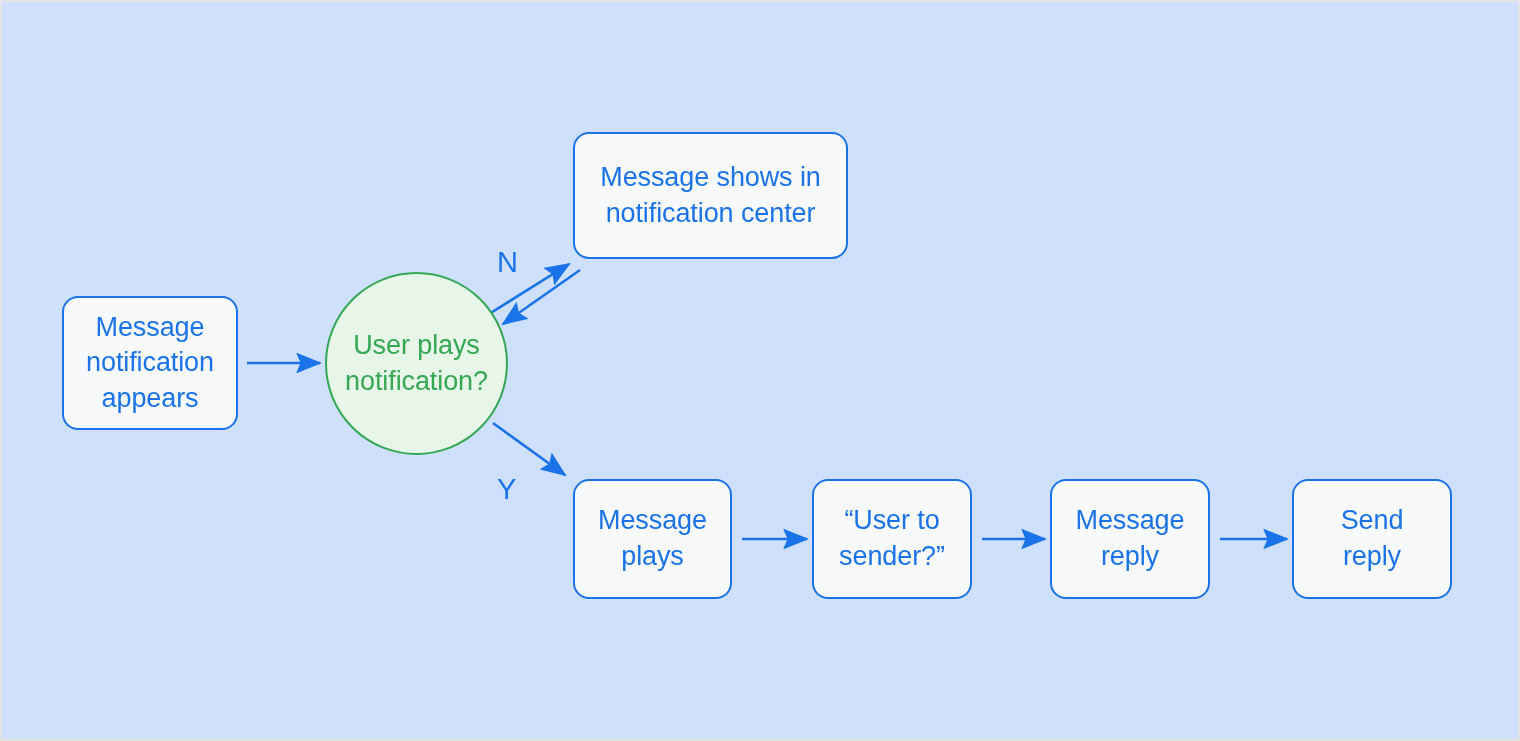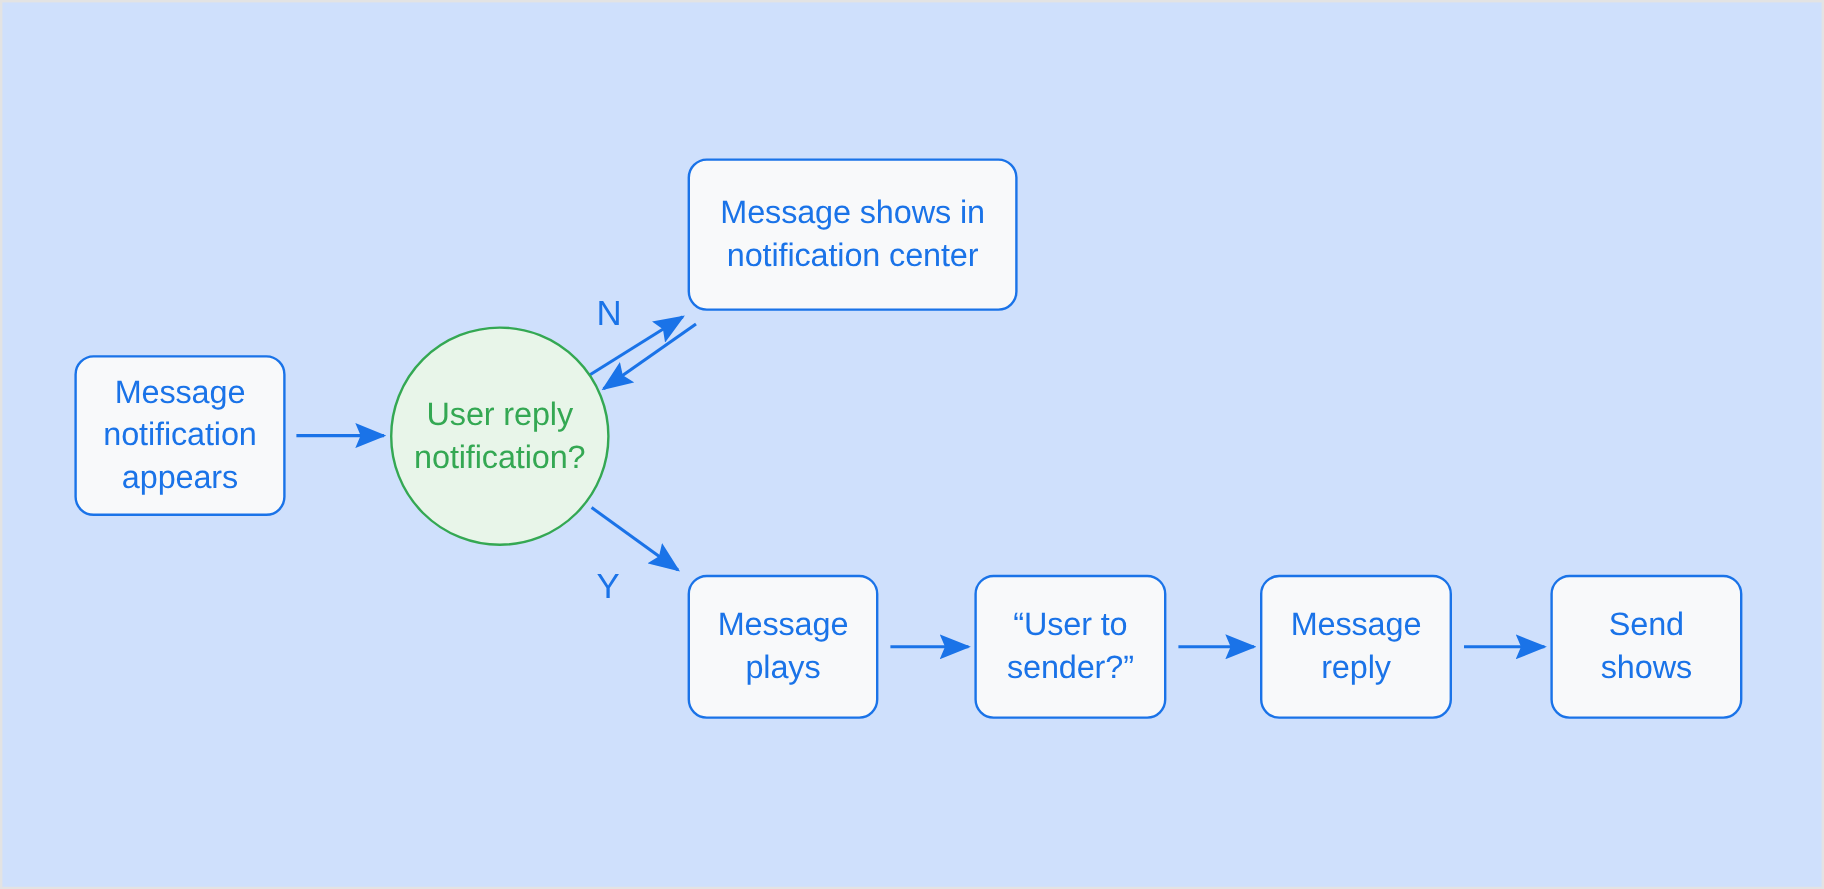--- a/index.html
+++ b/index.html
@@ -107,21 +107,21 @@
     </g>
   </svg>
 
   <div class="node node-box" id="n-appears" style="left: 60px; top: 294px; width: 176px; height: 134px;">
     <span class="node-label">Message
 notification
 appears</span>
   </div>
 
   <div class="node node-circle" id="n-decision" style="left: 323px; top: 270px; width: 183px; height: 183px;">
-    <span class="node-label">User reply
+    <span class="node-label">User plays
 notification?</span>
   </div>
 
   <div class="node node-box" id="n-center" style="left: 571px; top: 130px; width: 275px; height: 127px;">
     <span class="node-label">Message shows in
 notification center</span>
   </div>
 
   <div class="node node-box" id="n-plays" style="left: 571px; top: 477px; width: 159px; height: 120px;">
     <span class="node-label">Message
@@ -133,20 +133,20 @@
 sender?”</span>
   </div>
 
   <div class="node node-box" id="n-compose" style="left: 1048px; top: 477px; width: 160px; height: 120px;">
     <span class="node-label">Message
 reply</span>
   </div>
 
   <div class="node node-box" id="n-send" style="left: 1290px; top: 477px; width: 160px; height: 120px;">
     <span class="node-label">Send
-shows</span>
+reply</span>
   </div>
 
   <div class="edge-label" id="lbl-no" style="left: 495px; top: 246px;">N</div>
 
   <div class="edge-label" id="lbl-yes" style="left: 495px; top: 473px;">Y</div>
 
 </div>
 
 </body></html>

